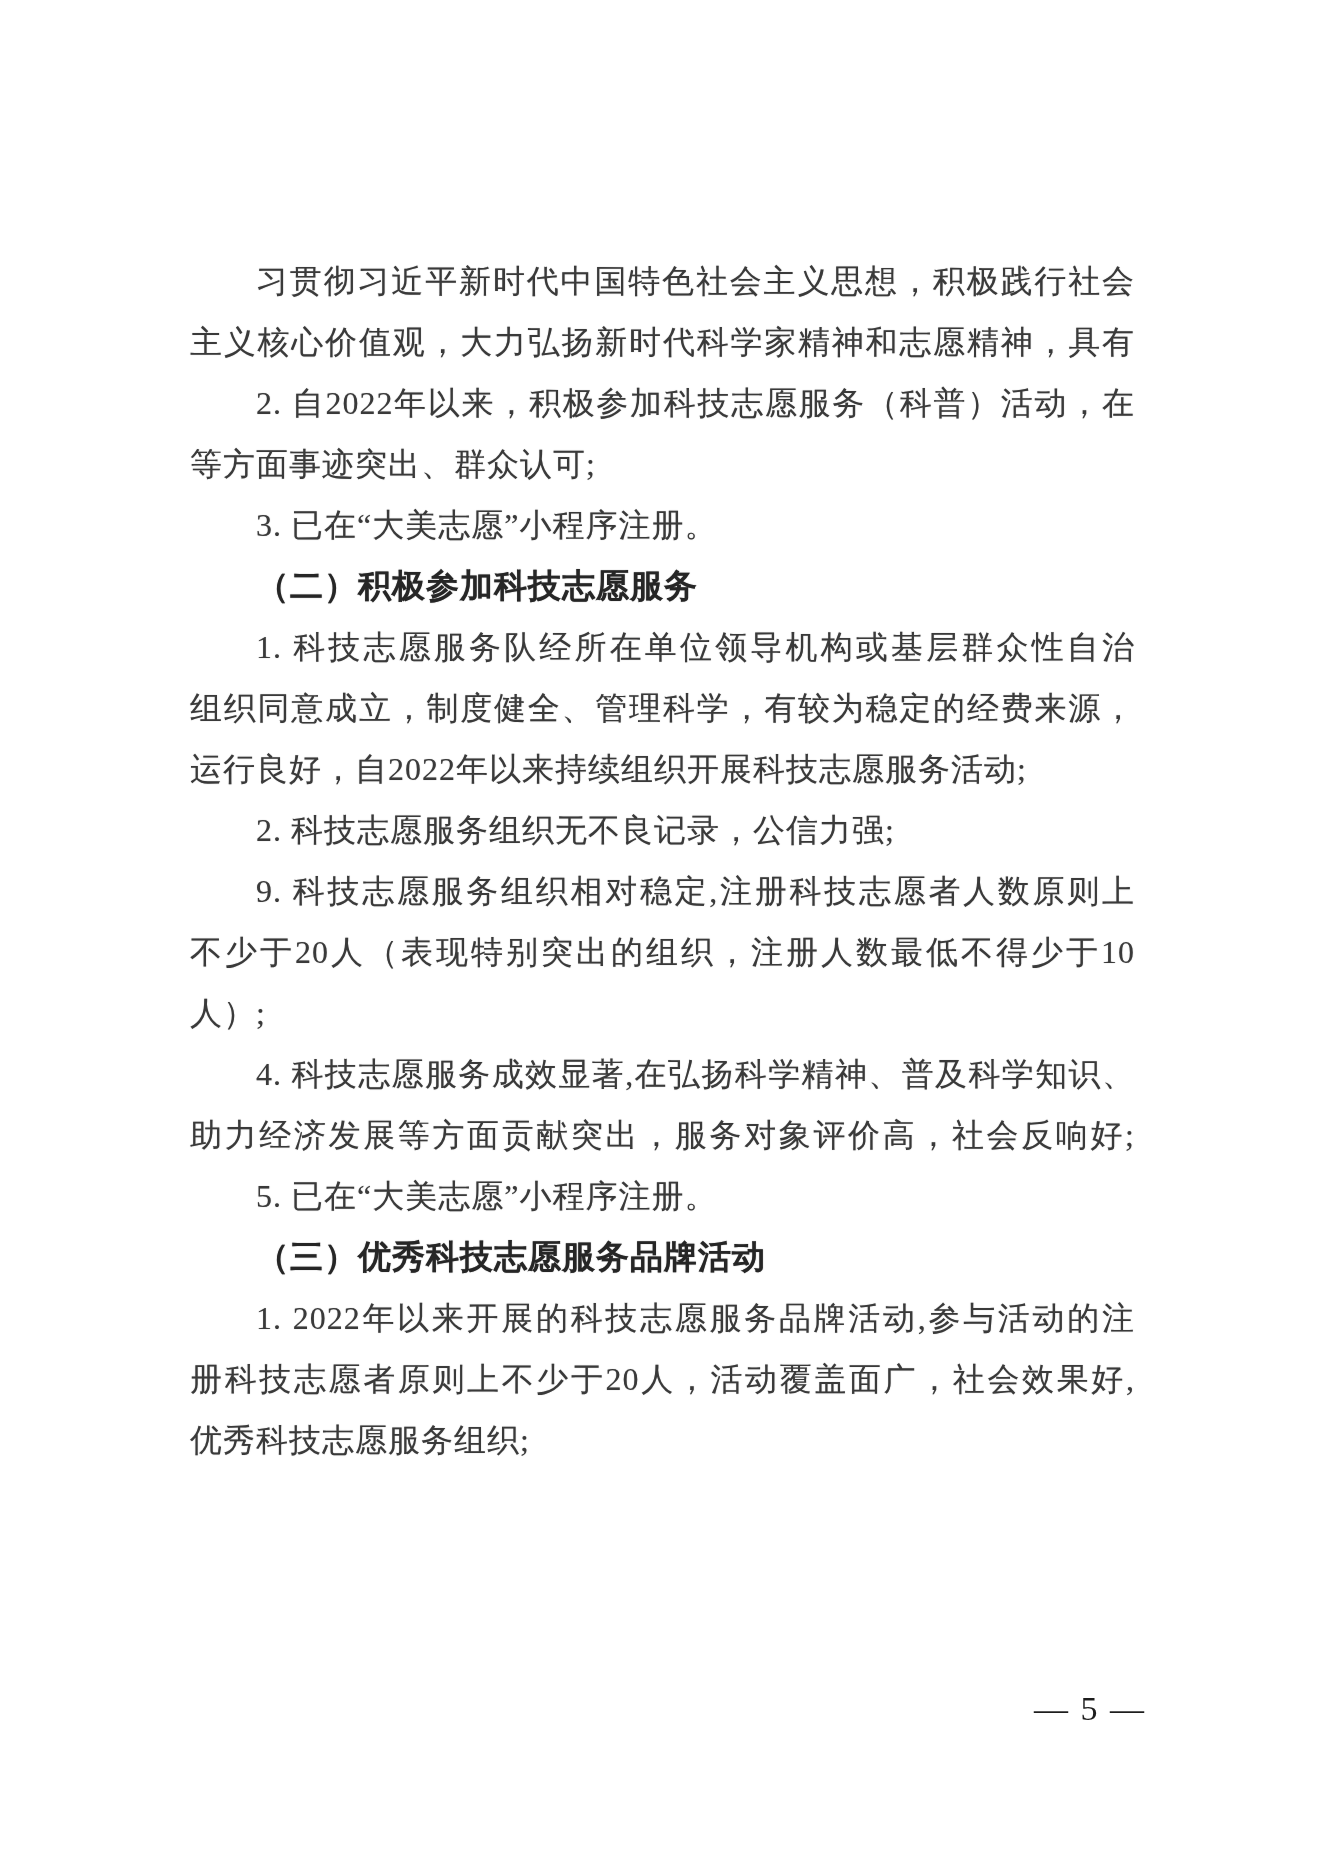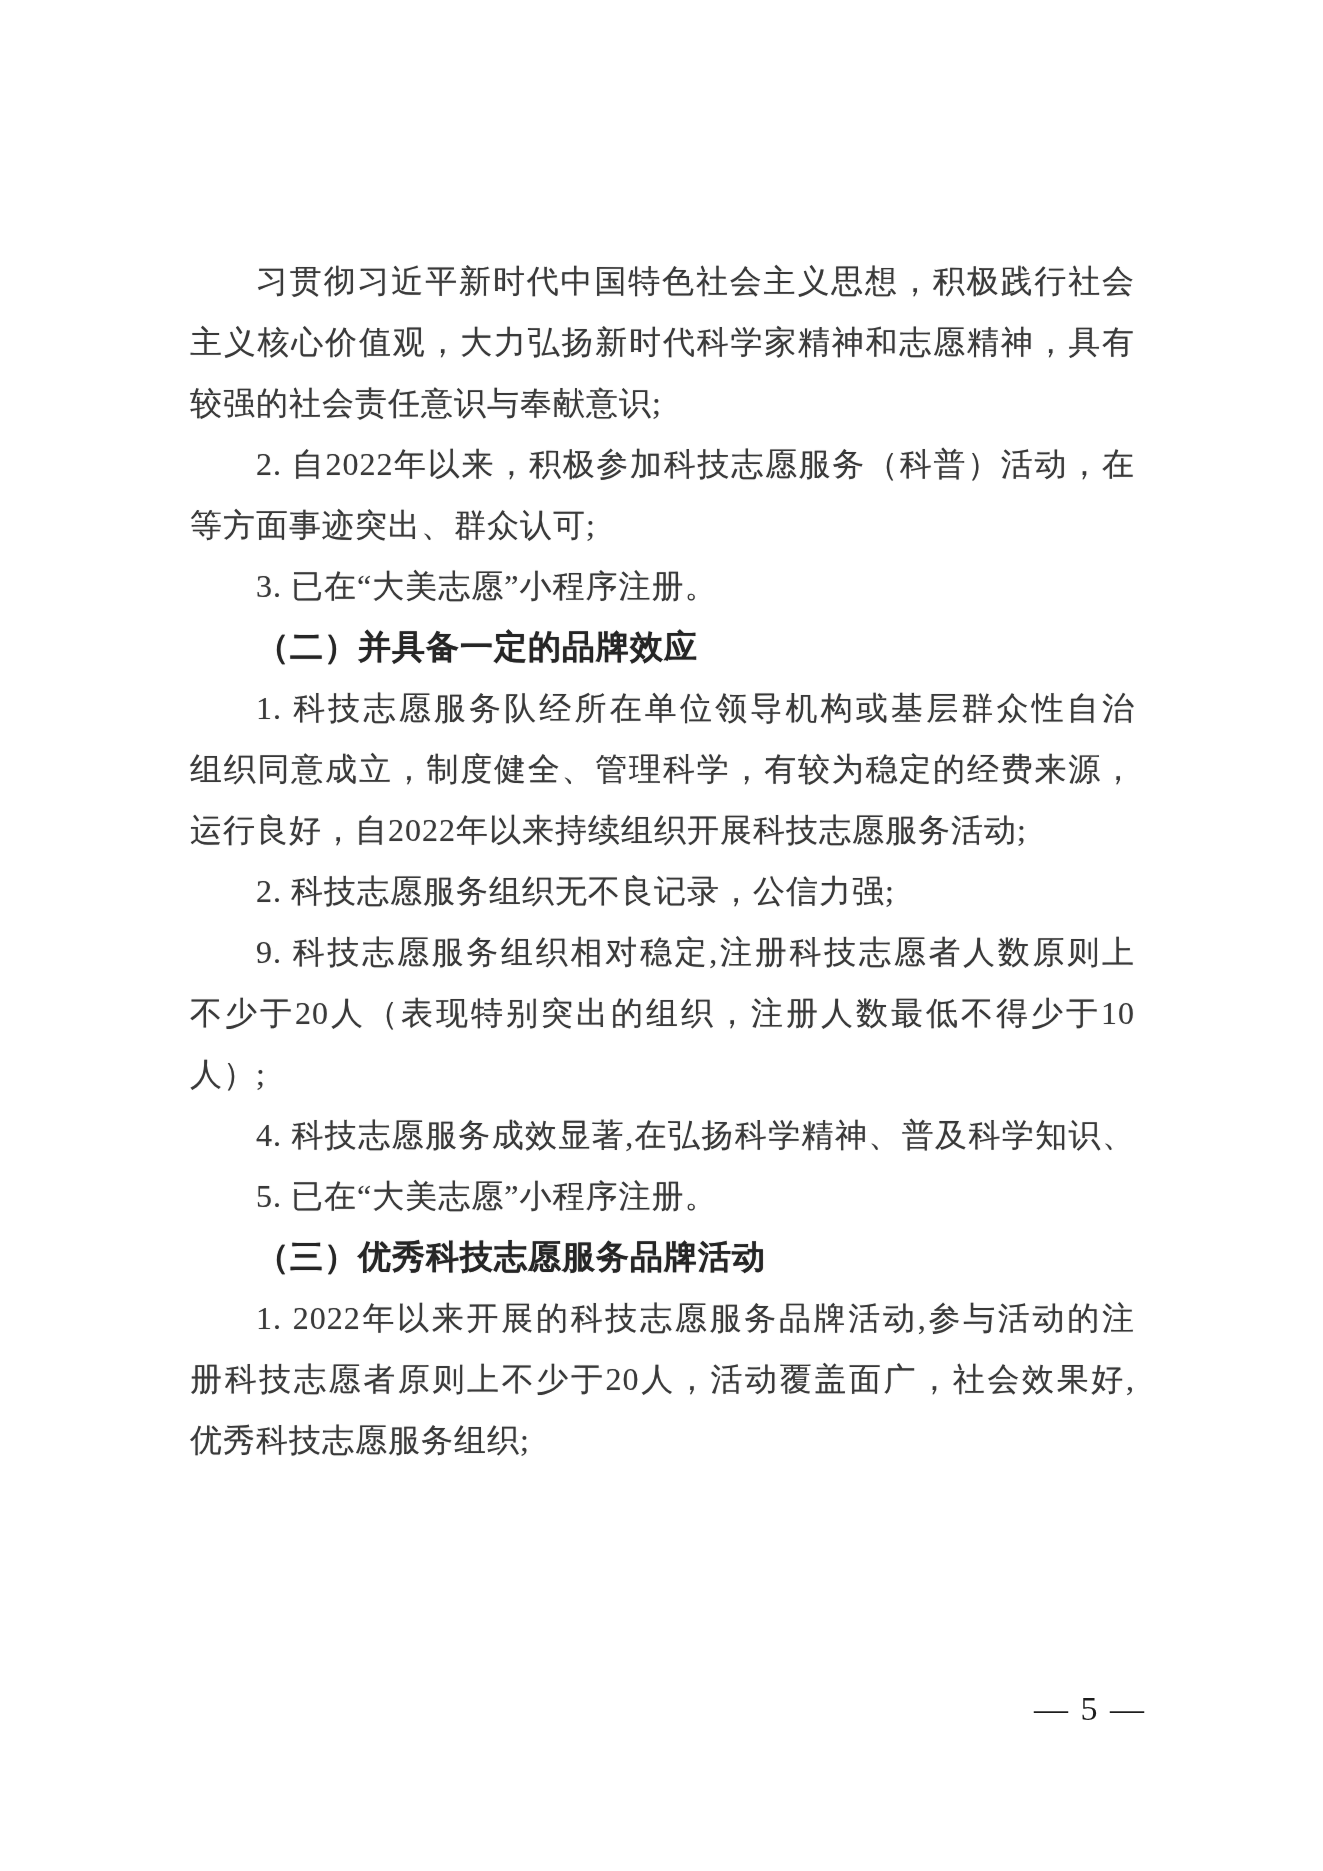--- a/index.html
+++ b/index.html
@@ -57,33 +57,33 @@
     color: #1d1d1d;
   }
 </style>
 </head>
 <body>
 
 <div class="page">
   <div class="text-block">
     <div class="line indent jfull">习贯彻习近平新时代中国特色社会主义思想，积极践行社会</div>
     <div class="line jfull">主义核心价值观，大力弘扬新时代科学家精神和志愿精神，具有</div>
-    <div class="line">较强的社会责任意识与奉献意识;</div>
     <div class="line indent jfull">2. 自2022年以来，积极参加科技志愿服务（科普）活动，在</div>
     <div class="line">等方面事迹突出、群众认可;</div>
     <div class="line indent">3. 已在“大美志愿”小程序注册。</div>
-    <div class="line indent heading">（二）并具备一定的品牌效应</div>
+    <div class="line indent heading">（二）积极参加科技志愿服务</div>
     <div class="line indent jfull">1. 科技志愿服务队经所在单位领导机构或基层群众性自治</div>
     <div class="line jfull">组织同意成立，制度健全、管理科学，有较为稳定的经费来源，</div>
     <div class="line">运行良好，自2022年以来持续组织开展科技志愿服务活动;</div>
     <div class="line indent">2. 科技志愿服务组织无不良记录，公信力强;</div>
     <div class="line indent jfull">9. 科技志愿服务组织相对稳定,注册科技志愿者人数原则上</div>
     <div class="line jfull">不少于20人（表现特别突出的组织，注册人数最低不得少于10</div>
     <div class="line">人）;</div>
     <div class="line indent jfull">4. 科技志愿服务成效显著,在弘扬科学精神、普及科学知识、</div>
+    <div class="line jfull">助力经济发展等方面贡献突出，服务对象评价高，社会反响好;</div>
     <div class="line indent">5. 已在“大美志愿”小程序注册。</div>
     <div class="line indent heading">（三）优秀科技志愿服务品牌活动</div>
     <div class="line indent jfull">1. 2022年以来开展的科技志愿服务品牌活动,参与活动的注</div>
     <div class="line jfull">册科技志愿者原则上不少于20人，活动覆盖面广，社会效果好,</div>
     <div class="line">优秀科技志愿服务组织;</div>
   </div>
   <div class="page-number">— 5 —</div>
 </div>
 
 </body></html>

